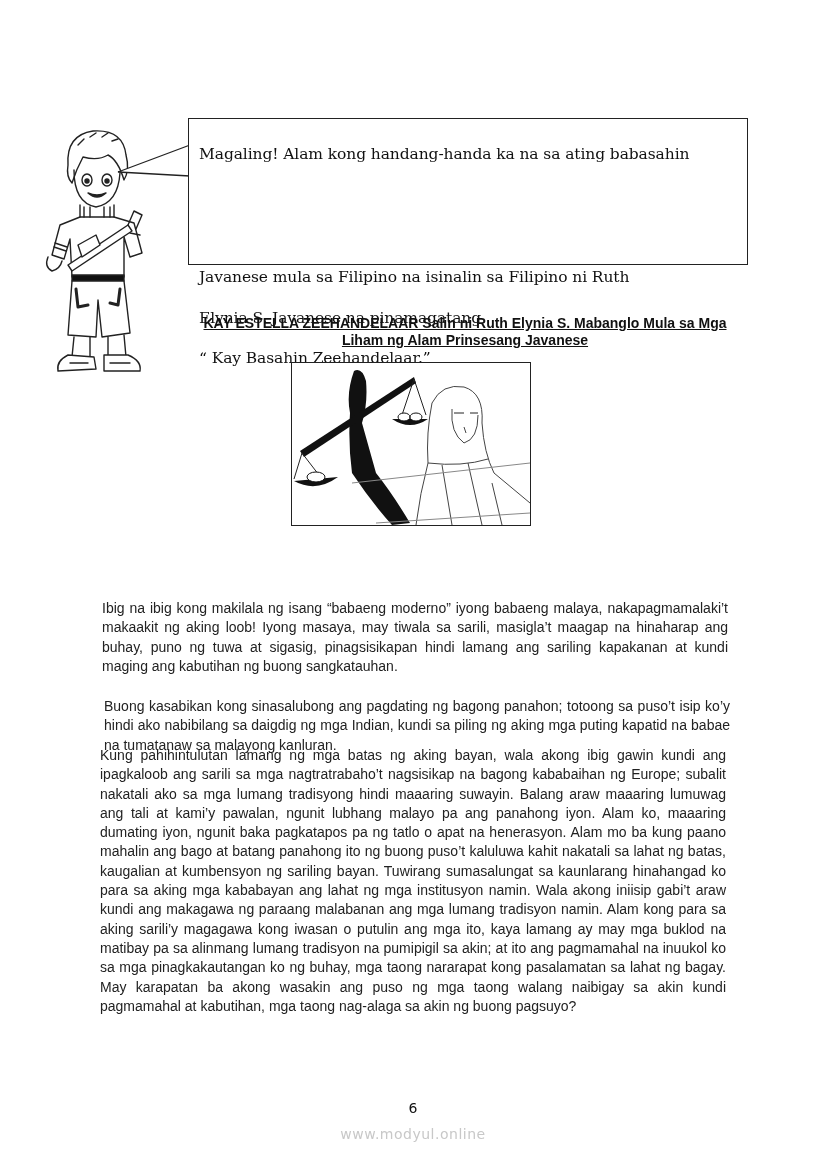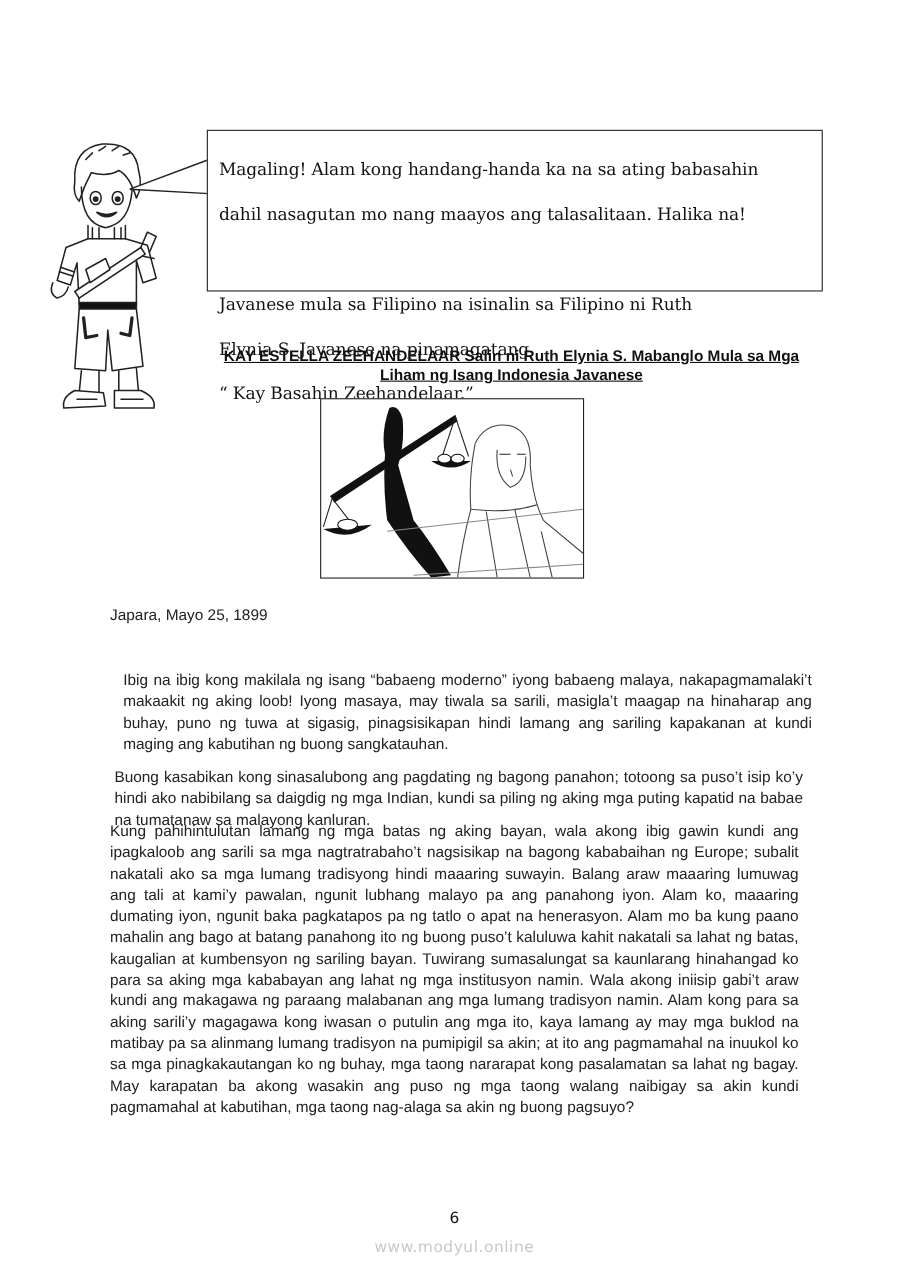--- a/index.html
+++ b/index.html
@@ -83,31 +83,31 @@
     </g>
   </svg>
 
   <svg class="bubble-pointer" viewBox="0 0 82 45">
     <path d="M80 7 L8 34 L80 38" fill="#fff" stroke="#222" stroke-width="1.3"></path>
   </svg>
 
   <div class="bubble">
     <div class="bubble-text">
       <span>Magaling! Alam kong handang-handa ka na sa ating babasahin</span>
-      <br><span>dahil  nasagutan mo nang maayos ang talasalitaan.  Halika na!</span>
+      <br>
       <br>
       <br><span>Javanese mula sa Filipino  na isinalin sa Filipino ni Ruth</span>
       <br><span>Elynia S. Javanese na   pinamagatang</span>
       <br><span>“ Kay Basahin  Zeehandelaar.”</span>
     </div>
   </div>
 
   <div class="title">
     <span class="l1">KAY ESTELLA ZEEHANDELAAR Salin ni Ruth Elynia S. Mabanglo Mula sa Mga</span>
-    <span class="l2">Liham ng Isang Indonesia Javanese</span>
+    <span class="l2">Liham ng Alam Prinsesang Javanese</span>
   </div>
 
   <div class="illustration">
     <svg width="238" height="162" viewBox="0 0 238 162">
 
       <path d="M62 8 Q70 4 74 18 Q76 40 70 60 L84 110 Q100 130 118 160 L100 162 Q80 140 60 110 Q56 80 58 50 Q54 30 62 8 Z" fill="#111"></path>
 
       <path d="M8 88 L122 14 L124 20 L12 94 Z" fill="#111"></path>
 
       <path d="M122 16 L110 52 M122 16 L134 52" stroke="#222" stroke-width="1" fill="none"></path>
@@ -126,20 +126,19 @@
         <path d="M162 50 L172 50 M178 50 L186 50" stroke="#222"></path>
         <path d="M172 64 L174 70"></path>
         <path d="M136 100 Q170 104 196 96"></path>
         <path d="M150 102 L160 162 M176 100 L190 162 M200 120 L210 162"></path>
         <path d="M60 120 L238 100" stroke="#888"></path>
         <path d="M84 160 L238 150" stroke="#888"></path>
       </g>
     </svg>
   </div>
 
-  <div class="body-text date">Japara, Mayo 25, 1899</div>
-  <p class="body-text p1" style="margin:12px">Ibig na ibig kong makilala ng isang “babaeng moderno” iyong babaeng malaya, nakapagmamalaki’t makaakit ng aking loob! Iyong masaya, may tiwala sa sarili, masigla’t maagap na hinaharap ang buhay, puno ng tuwa at sigasig, pinagsisikapan hindi lamang ang sariling kapakanan at kundi maging ang kabutihan ng buong sangkatauhan.</p>
+  <p class="body-text p1" style="margin:2px">Ibig na ibig kong makilala ng isang “babaeng moderno” iyong babaeng malaya, nakapagmamalaki’t makaakit ng aking loob! Iyong masaya, may tiwala sa sarili, masigla’t maagap na hinaharap ang buhay, puno ng tuwa at sigasig, pinagsisikapan hindi lamang ang sariling kapakanan at kundi maging ang kabutihan ng buong sangkatauhan.</p>
   <p class="body-text p2" style="margin:4px">Buong kasabikan kong sinasalubong ang pagdating ng bagong panahon; totoong sa puso’t isip ko’y hindi ako nabibilang sa daigdig ng mga Indian, kundi sa piling ng aking mga puting kapatid na babae na tumatanaw sa malayong kanluran.</p>
   <p class="body-text p3" style="margin:0">Kung pahihintulutan lamang ng mga batas ng aking bayan, wala akong ibig gawin kundi ang ipagkaloob ang sarili sa mga nagtratrabaho’t nagsisikap na bagong kababaihan ng Europe; subalit nakatali ako sa mga lumang tradisyong hindi maaaring suwayin. Balang araw maaaring lumuwag ang tali at kami’y pawalan, ngunit lubhang malayo pa ang panahong iyon. Alam ko, maaaring dumating iyon, ngunit baka pagkatapos pa ng tatlo o apat na henerasyon. Alam mo ba kung paano mahalin ang bago at batang panahong ito ng buong puso’t kaluluwa kahit nakatali sa lahat ng batas, kaugalian at kumbensyon ng sariling bayan. Tuwirang sumasalungat sa kaunlarang hinahangad ko para sa aking mga kababayan ang lahat ng mga institusyon namin. Wala akong iniisip gabi’t araw kundi ang makagawa ng paraang malabanan ang mga lumang tradisyon namin. Alam kong para sa aking sarili’y magagawa kong iwasan o putulin ang mga ito, kaya lamang ay may mga buklod na matibay pa sa alinmang lumang tradisyon na pumipigil sa akin; at ito ang pagmamahal na inuukol ko sa mga pinagkakautangan ko ng buhay, mga taong nararapat kong pasalamatan sa lahat ng bagay. May karapatan ba akong wasakin ang puso ng mga taong walang naibigay sa akin kundi pagmamahal at kabutihan, mga taong nag-alaga sa akin ng buong pagsuyo?</p>
 
   <div class="page-number">6</div>
   <div class="watermark">www.modyul.online</div>
 </div>
 
 </body></html>

